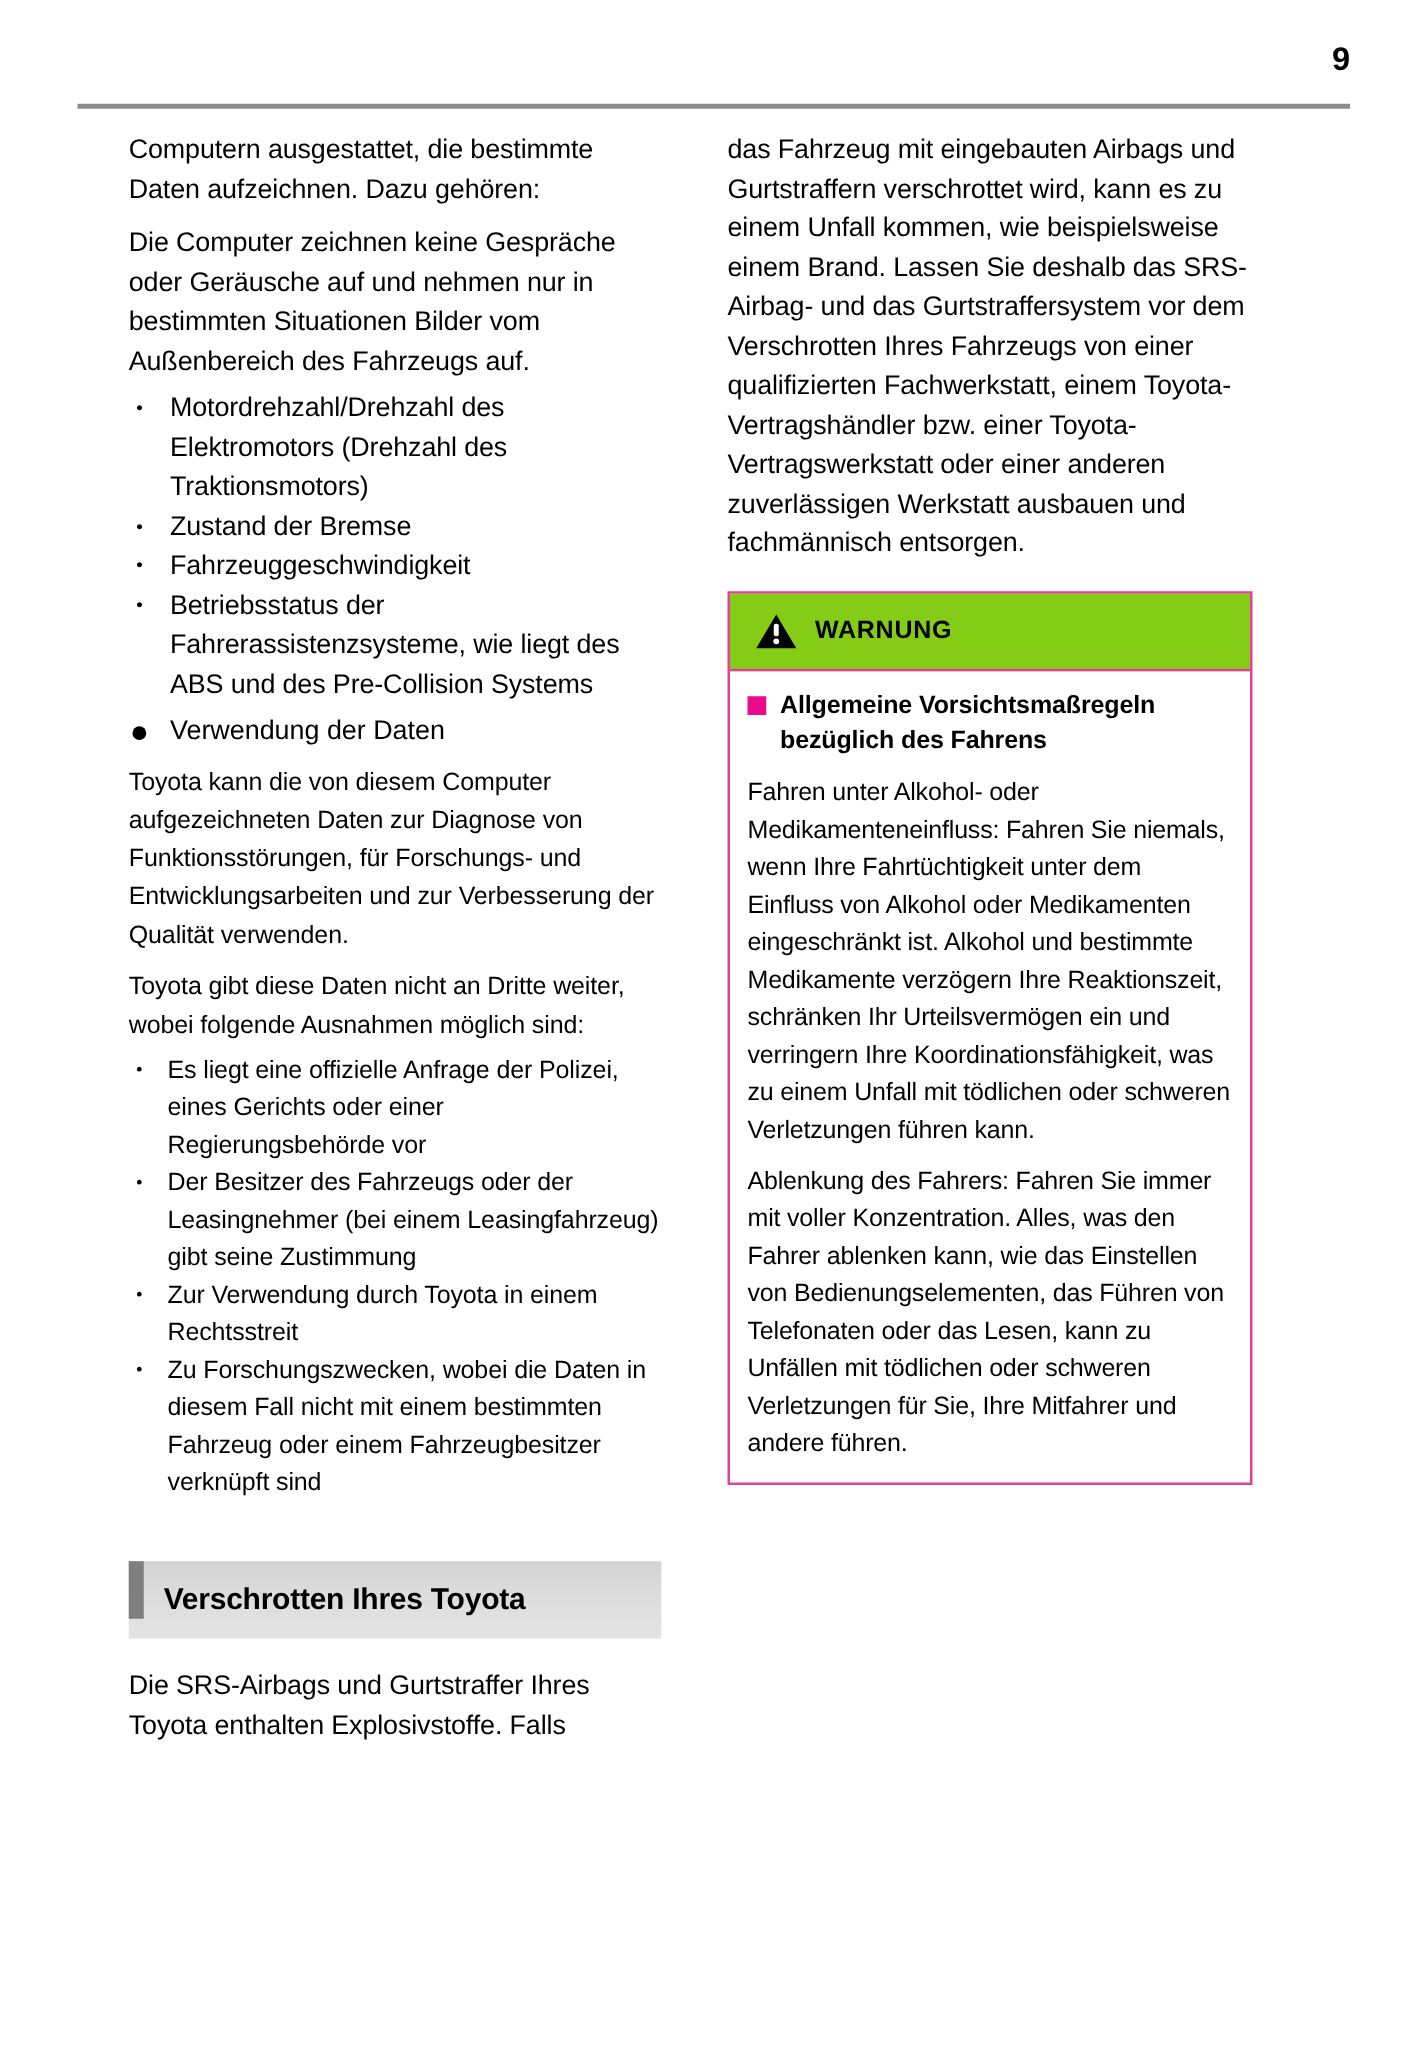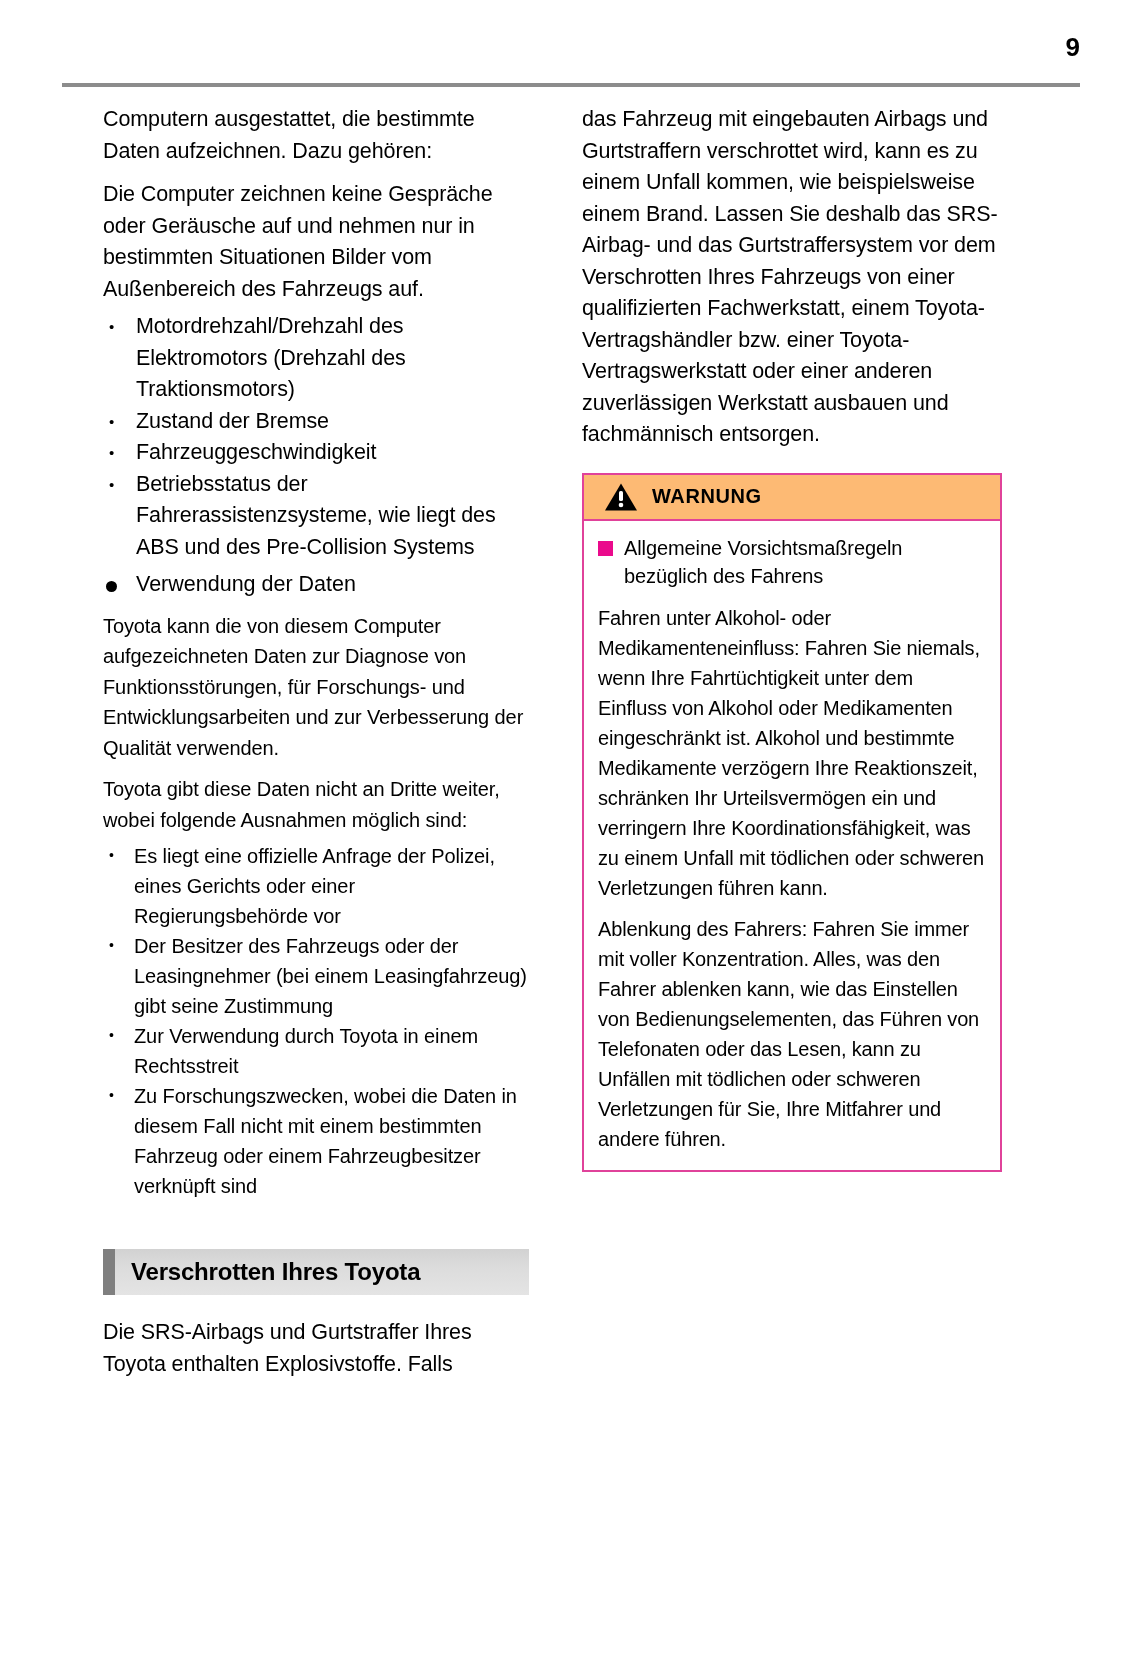--- a/index.html
+++ b/index.html
@@ -123,21 +123,21 @@
     width: 11px;
     height: 11px;
     border-radius: 50%;
     background: #000;
   }
 
   
   .section-bar {
     position: relative;
     margin: 48px 0 22px 0;
-    height: 46px;
+    height: 62px;
     width: 426px;
     background: linear-gradient(to bottom, #d2d2d2 0%, #dcdcdc 40%, #e4e4e4 100%);
     display: flex;
     align-items: center;
   }
   .section-bar .accent {
     position: absolute;
     left: 0; top: 0;
     width: 12px;
     height: 46px;
@@ -152,23 +152,23 @@
 
   
   .warn-box {
     margin-top: 22px;
     width: 420px;
     border: 2px solid #e0429a;
     background: #ffffff;
     box-sizing: border-box;
   }
   .warn-head {
-    background: #fdba74;
+    background: #84cc16;
     border-bottom: 2px solid #e0429a;
-    height: 46px;
+    height: 62px;
     display: flex;
     align-items: center;
     padding-left: 20px;
     box-sizing: border-box;
   }
   .warn-tri {
     width: 34px;
     height: 30px;
     flex: 0 0 auto;
     margin-right: 14px;
@@ -178,21 +178,21 @@
     font-weight: bold;
     letter-spacing: 0.6px;
   }
   .warn-body {
     padding: 13px 16px 16px 14px;
   }
   .warn-sub {
     position: relative;
     padding-left: 26px;
     font-size: 20px;
-    font-weight: normal;
+    font-weight: bold;
     line-height: 28px;
     margin-bottom: 13px;
     letter-spacing: -0.1px;
   }
   .warn-sub .sq {
     position: absolute;
     left: 0;
     top: 7px;
     width: 15px;
     height: 15px;

